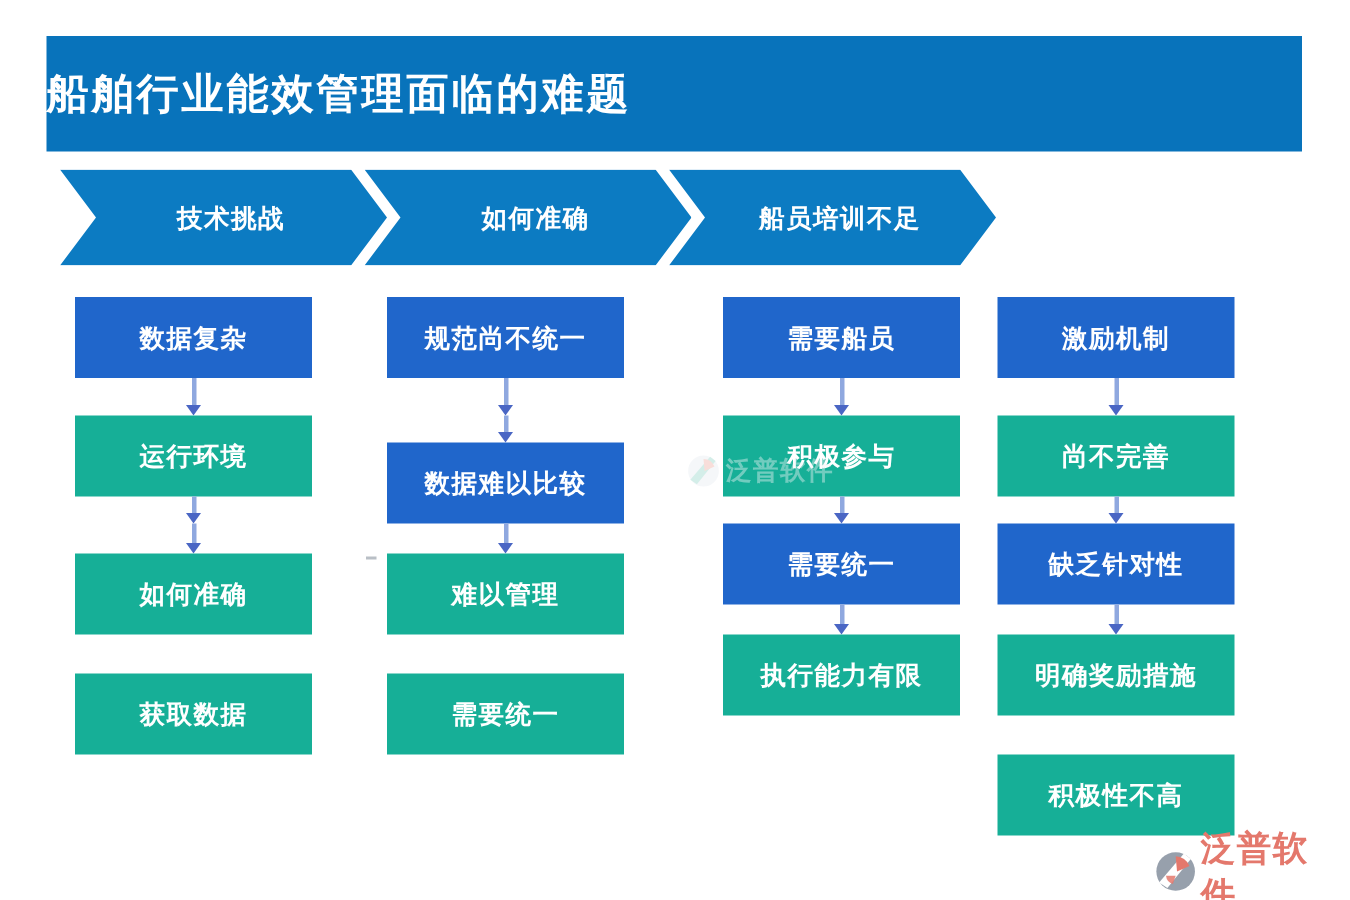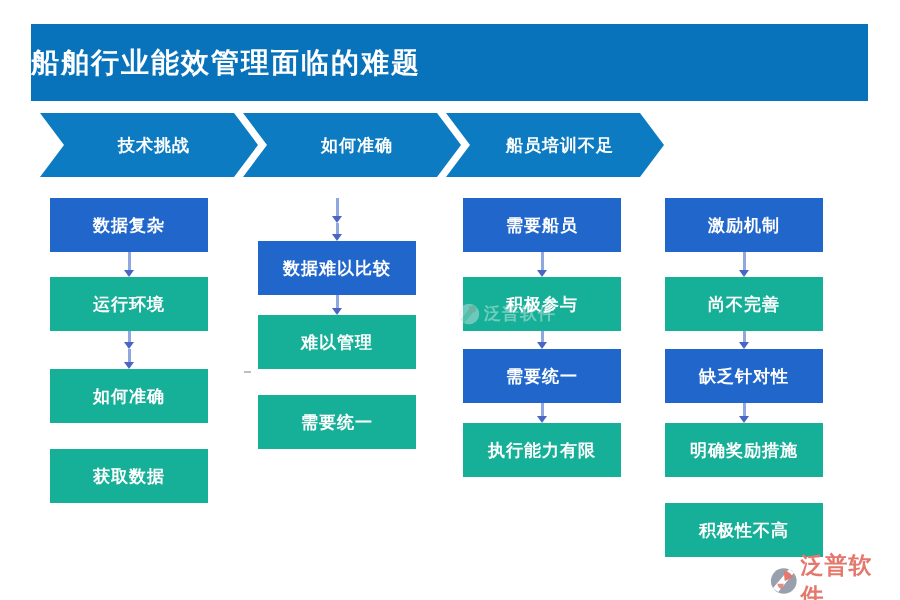--- a/index.html
+++ b/index.html
@@ -19,21 +19,21 @@
   .chevron{
     width:218px;height:64px;margin-right:-15px;flex:0 0 auto;
     background:var(--c-chevron);color:#fff;
     clip-path:polygon(24px 50%, 0 0, calc(100% - 24px) 0, 100% 50%, calc(100% - 24px) 100%, 0 100%);
     display:flex;align-items:center;justify-content:center;
     font-size:17px;font-weight:bold;letter-spacing:1px;
     padding-left:10px;box-sizing:border-box;
   }
   
   .col{position:absolute;top:198px;width:158px;display:flex;flex-direction:column;}
-  .col.c0{left:50px;} .col.c1{left:258px;} .col.c2{left:463px;} .col.c3{left:665px;}
+  .col.c0{left:50px;} .col.c1{left:258px;} .col.c2{left:482px;} .col.c3{left:665px;}
   .box{
     height:54px;flex:0 0 auto;color:#fff;font-size:17px;font-weight:bold;
     display:flex;align-items:center;justify-content:center;letter-spacing:1px;
   }
   .box[data-variant="blue"]{background:var(--c-box-blue);}
   .box[data-variant="teal"]{background:var(--c-box-teal);}
   .arrow{display:flex;flex-direction:column;align-items:center;flex:0 0 auto;}
   .g25{height:25px;} .g18{height:18px;} .g20{height:20px;}
   .spacer{height:26px;flex:0 0 auto;}
   .arrow-line{width:3px;flex:1;background:var(--c-arrow-line);}
@@ -97,20 +97,23 @@
     <div class="box" data-variant="teal">
         <span>如何准确</span>
       </div>
     <div class="spacer"></div>
     <div class="box" data-variant="teal">
         <span>获取数据</span>
       </div>
   </div>
 
   <div class="col c1">
+    <div class="box" data-variant="blue">
+        <span>规范尚不统一</span>
+      </div>
     <div class="arrow g25">
         <div class="arrow-line"></div>
         <div class="arrow-head"></div>
       </div>
     <div class="arrow g18">
         <div class="arrow-line"></div>
         <div class="arrow-head"></div>
       </div>
     <div class="box" data-variant="blue">
         <span>数据难以比较</span>

